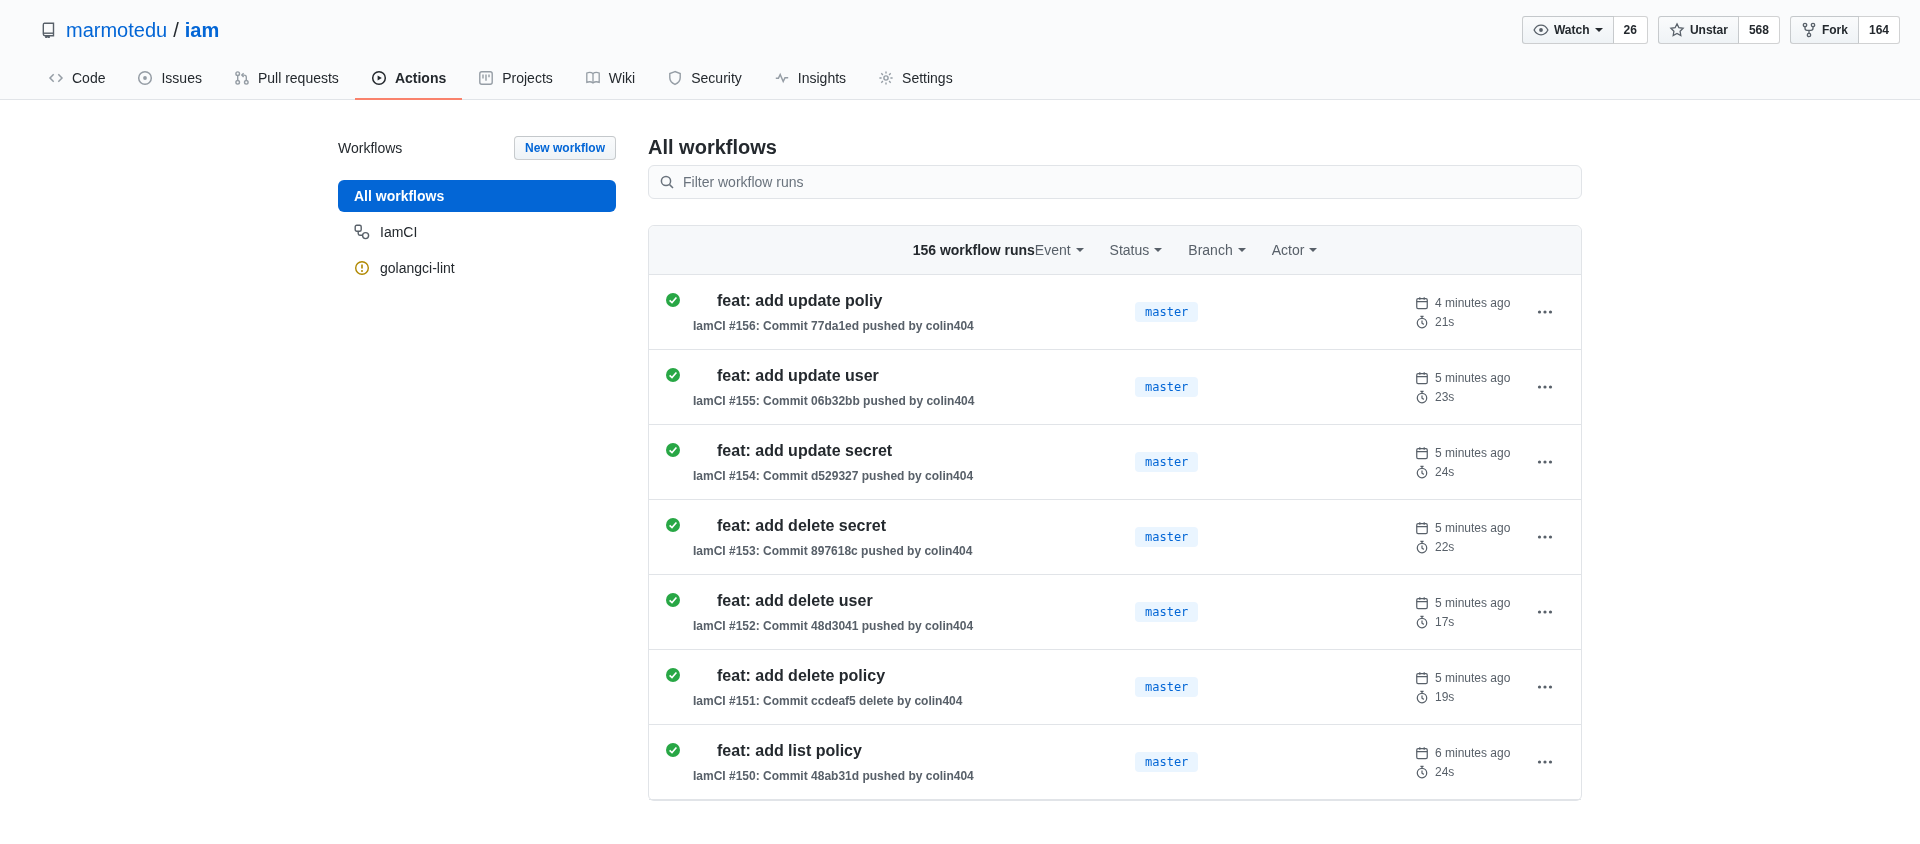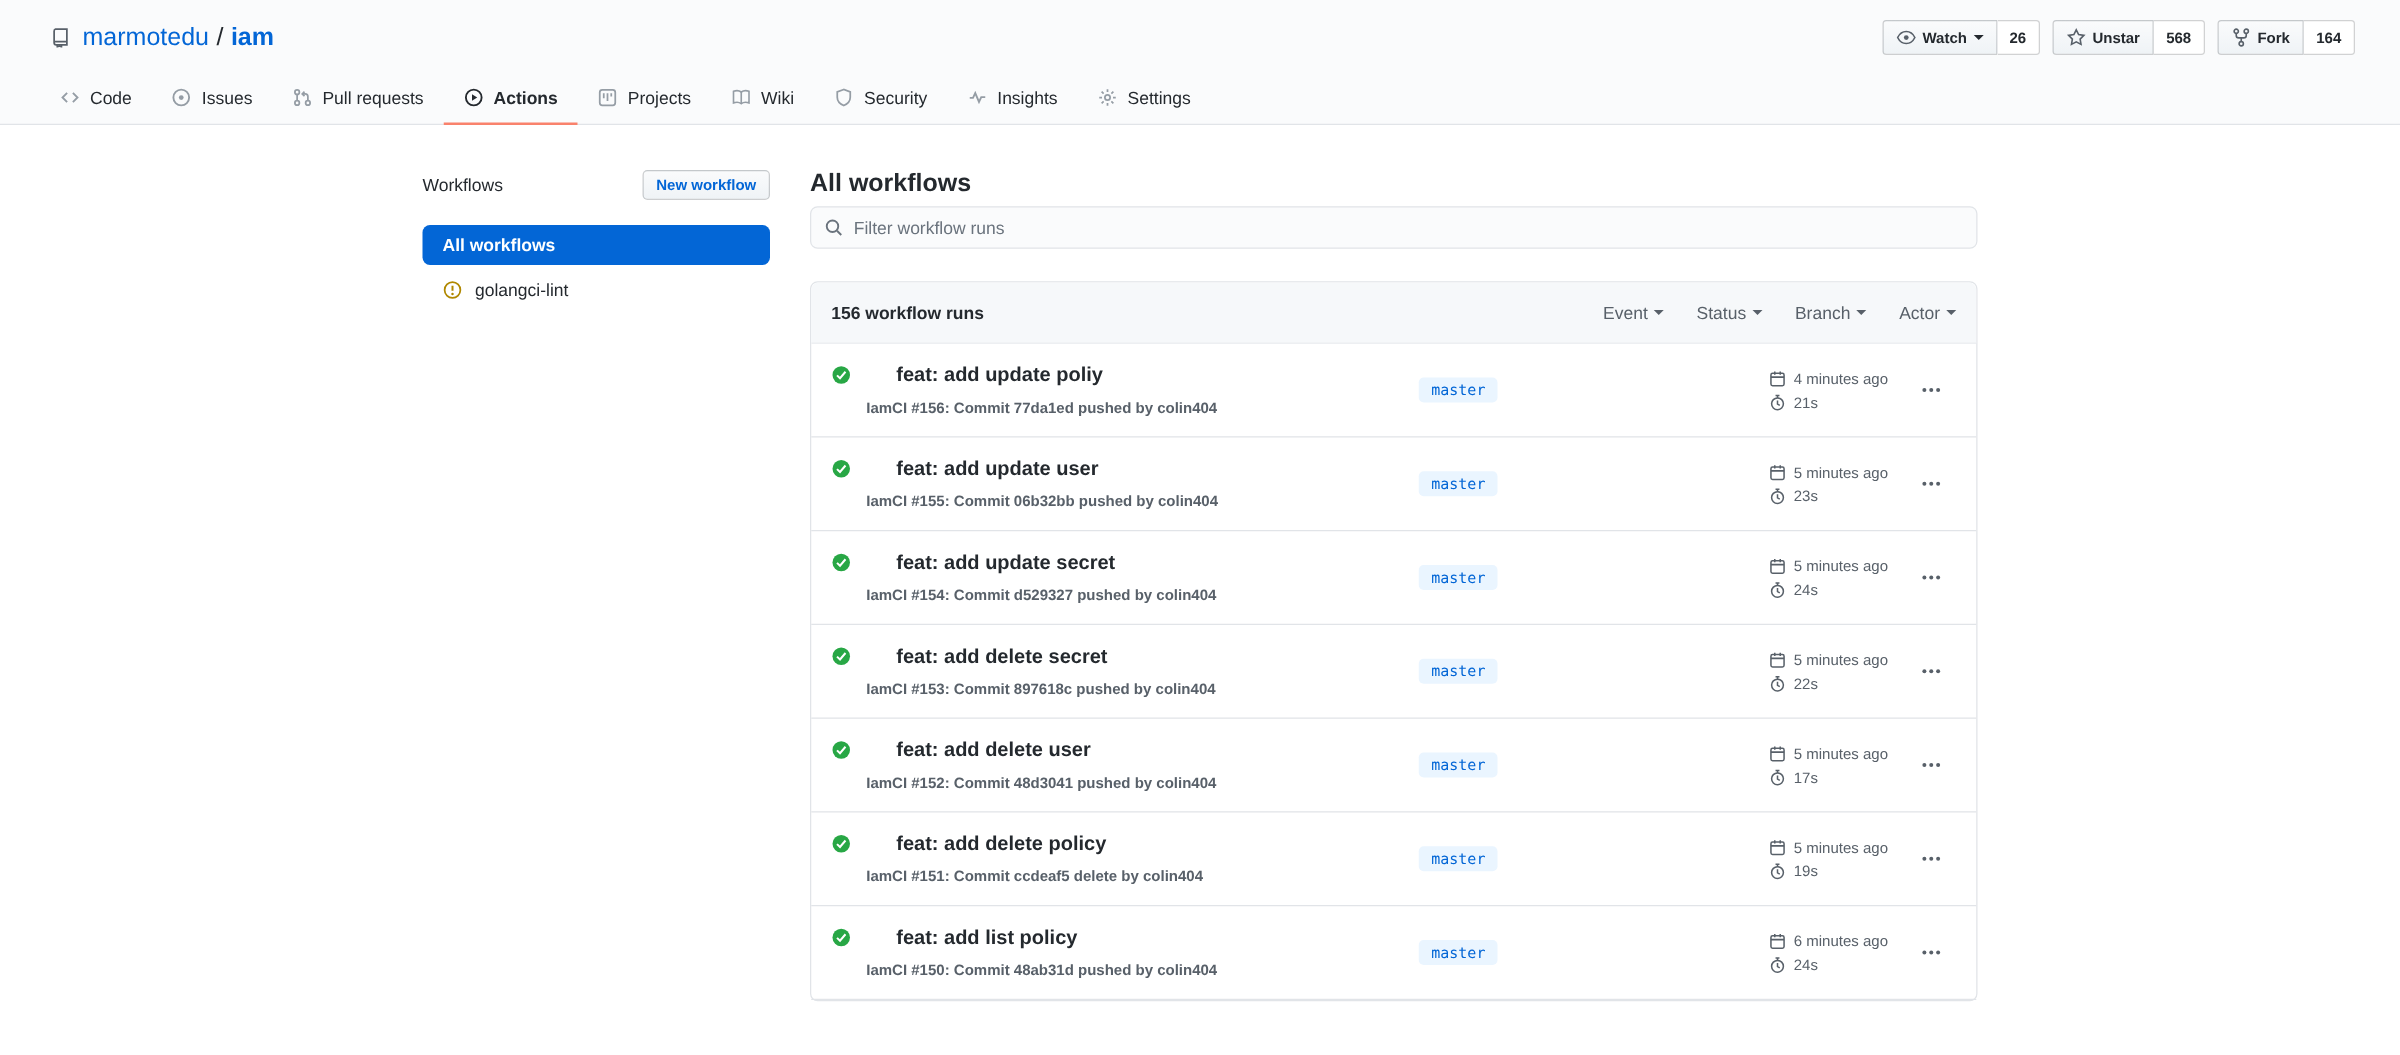--- a/index.html
+++ b/index.html
@@ -14,21 +14,21 @@
   body{
     width:1920px;height:844px;overflow:hidden;
     font-family:"Liberation Sans","DejaVu Sans",sans-serif;
     font-size:14px;color:#24292e;
   }
   svg{display:block;}
   a{cursor:pointer;}
 
   
   .page-header{background:#fafbfc;}
-  .repo-head{display:flex;align-items:center;padding:16px 36px 0 40px;}
+  .repo-head{display:flex;align-items:center;padding:16px 20px 0 40px;}
   .repo-icon{color:#586069;margin-right:10px;}
   .repo-title{font-size:20px;display:flex;align-items:center;}
   .repo-title a{color:var(--accent);text-decoration:none;}
   .repo-title .sep{color:#24292e;margin:0 6px;}
   .repo-title .repo-name{font-weight:600;}
   .head-actions{margin-left:auto;display:flex;gap:10px;}
   .btn-group{display:flex;font-size:12px;font-weight:600;line-height:20px;}
   .btn-soc{
     display:flex;align-items:center;gap:5px;padding:3px 10px;
     background:linear-gradient(#fafbfc,#eff3f6);
@@ -82,21 +82,21 @@
   .filter-wrap .sicon{position:absolute;left:11px;top:50%;transform:translateY(-50%);color:#6a737d;display:flex;}
   .filter-input{
     width:100%;height:34px;padding:5px 12px 5px 34px;font-size:14px;
     border:1px solid #e1e4e8;border-radius:6px;background:#fafbfc;color:#6d28d9;
     outline:none;font-family:inherit;
   }
   .filter-input::placeholder{color:#6a737d;}
 
   .runs-box{margin-top:26px;border:1px solid #e1e4e8;border-radius:6px;}
   .runs-head{
-    display:flex;align-items:center;justify-content:space-between;
+    display:flex;align-items:center;justify-content:center;
     padding:16px;background:#f6f8fa;border-bottom:1px solid #e1e4e8;
     border-radius:6px 6px 0 0;
   }
   .runs-count{font-weight:600;}
   .runs-filters{display:flex;gap:26px;}
   .filter-dd{
     display:flex;align-items:center;gap:5px;color:#586069;cursor:pointer;
     background:none;border:none;font:inherit;padding:0;
   }
 
@@ -270,20 +270,30 @@
 
   <aside class="sidebar">
     <div class="sidebar-head">
       <span class="sidebar-title">Workflows</span>
       <button class="btn-new">New workflow</button>
     </div>
     <div class="wf-item selected">
       <span>All workflows</span>
     </div>
     <div class="wf-item">
+      <span class="wf-icon">
+        <svg width="16" height="16" viewBox="0 0 16 16">
+            <rect x="1.2" y="1.2" width="6" height="6" rx="1.5" fill="none" stroke="currentColor" stroke-width="1.4"></rect>
+            <circle cx="11.6" cy="11.6" r="3" fill="none" stroke="currentColor" stroke-width="1.4"></circle>
+            <path d="M4.2 7.2v2.4a1.6 1.6 0 0 0 1.6 1.6h2.8" fill="none" stroke="currentColor" stroke-width="1.4"></path>
+          </svg>
+      </span>
+      <span>IamCI</span>
+    </div>
+    <div class="wf-item">
       <span class="wf-icon warn">
         <svg width="16" height="16" viewBox="0 0 16 16">
             <circle cx="8" cy="8" r="6.3" fill="none" stroke="currentColor" stroke-width="1.4"></circle>
             <path d="M8 4.6v4" stroke="currentColor" stroke-width="1.6"></path>
             <circle cx="8" cy="11.1" r="1" fill="currentColor"></circle>
           </svg>
       </span>
       <span>golangci-lint</span>
     </div>
   </aside>

